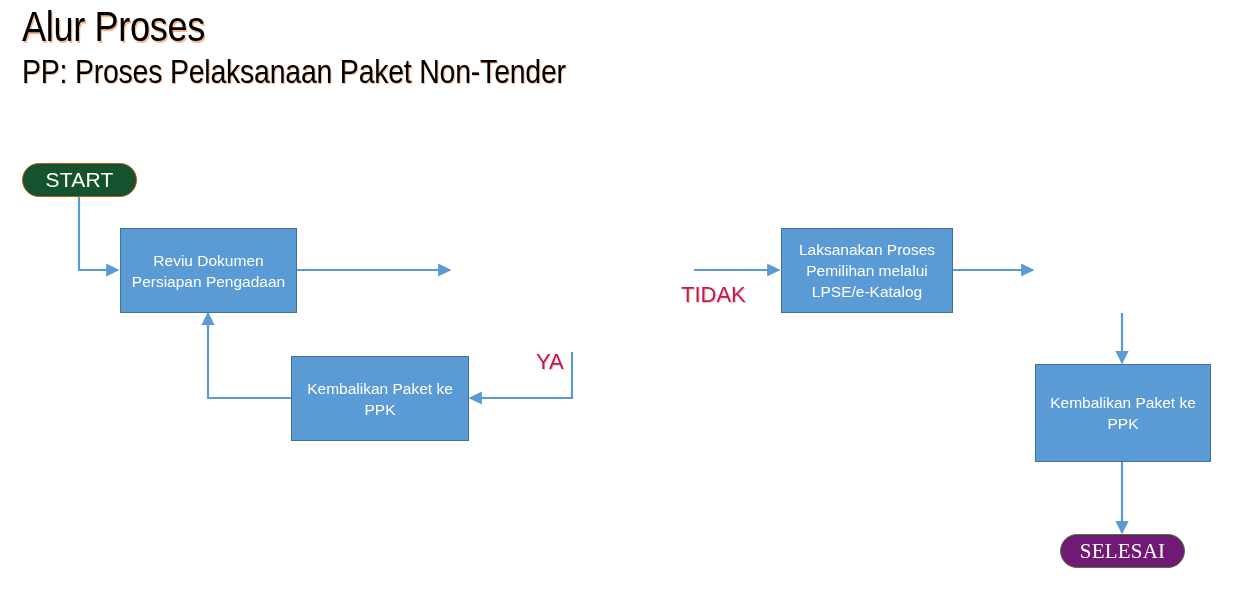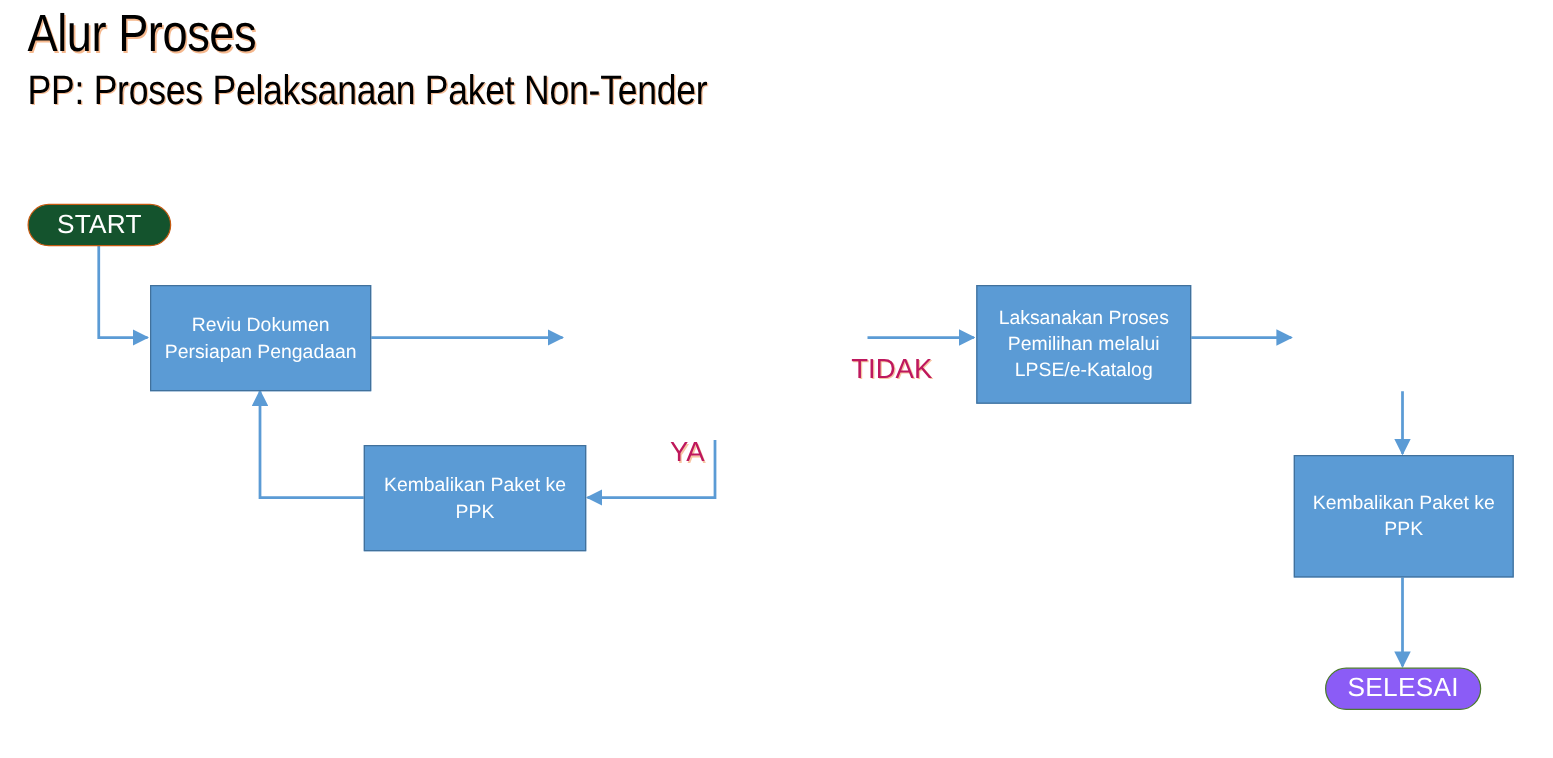--- a/index.html
+++ b/index.html
@@ -85,22 +85,23 @@
     border-radius: 999px;
     font-size: 21px;
     line-height: 24px;
     letter-spacing: 0.2px;
   }
   .term-start {
     background: #14532d;
     border: 1.5px solid #C55A11;
   }
   .term-end {
-    background: #8b5cf6;
+    background: #701a75;
     border: 1.5px solid #4C7A2F;
+    font-family: Liberation Serif, serif;
   }
 
   
   .decision {
     position: absolute;
     z-index: 3;
   }
   .decision .diamond-svg {
     position: absolute;
     left: 0;
@@ -172,20 +173,20 @@
   <div class="node terminator term-start" style="left:22px; top:163px; width:115px; height:34px;">START</div>
 
   <div class="node process" style="left:120px; top:228px; width:177px; height:85px;">Reviu Dokumen Persiapan Pengadaan</div>
 
 
   <div class="branch-label" style="left:681px; top:283px;">TIDAK</div>
   <div class="branch-label" style="left:536px; top:350px;">YA</div>
 
   <div class="node process" style="left:291px; top:356px; width:178px; height:85px;">Kembalikan Paket ke PPK</div>
 
-  <div class="node process" style="left:781px; top:228px; width:172px; height:95px;">Laksanakan Proses Pemilihan melalui LPSE/e-Katalog</div>
+  <div class="node process" style="left:781px; top:228px; width:172px; height:85px;">Laksanakan Proses Pemilihan melalui LPSE/e-Katalog</div>
 
 
   <div class="node process" style="left:1035px; top:364px; width:176px; height:98px;">Kembalikan Paket ke PPK</div>
 
   <div class="node terminator term-end" style="left:1060px; top:534px; width:125px; height:34px;">SELESAI</div>
 
 </div>
 
 </body></html>

